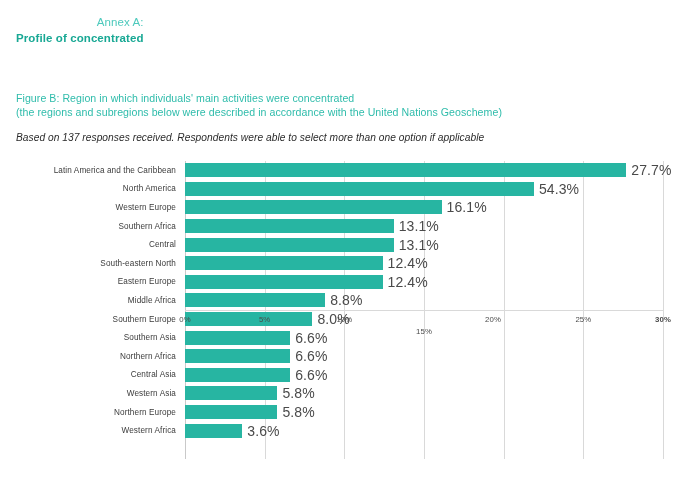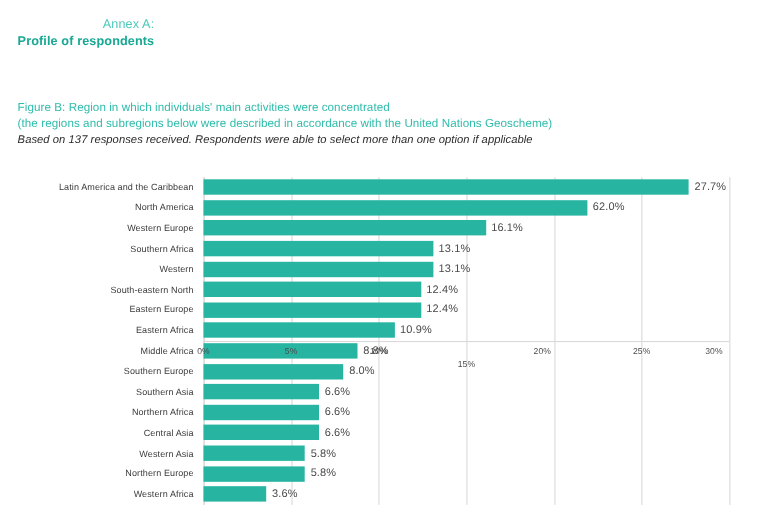--- a/index.html
+++ b/index.html
@@ -50,21 +50,21 @@
     color: #2FBCAB;
     line-height: 13.5px;
     letter-spacing: .05px;
     white-space: nowrap;
   }
   #caption-note {
     font-size: 10.2px;
     font-style: italic;
     color: #2b2b2b;
     line-height: 13.5px;
-    margin-top: 2px;
+    margin-top: 12px;
     letter-spacing: .05px;
     white-space: nowrap;
   }
 
   
   #chart {
     position: absolute;
     left: 0;
     top: 156px;
     width: 700px;
@@ -107,21 +107,21 @@
     color: #3b3b3b;
     white-space: nowrap;
     letter-spacing: .1px;
   }
   .bar {
     height: 14px;
     background: #27B5A2;
     flex: 0 0 auto;
   }
   .bar-value {
-    font-size: 10px;
+    font-size: 14px;
     color: #4a4a4a;
     margin-left: 5px;
     white-space: nowrap;
     letter-spacing: .1px;
   }
 
   
   #xaxis {
     position: absolute;
     left: 185px;
@@ -153,21 +153,21 @@
     font-size: 8px;
     color: #eaf8f6;
     white-space: nowrap;
   }
 </style>
 </head>
 <body>
 
 <div id="annex-block">
   <div id="annex-label">Annex A:</div>
-  <div id="annex-title">Profile of respondents</div>
+  <div id="annex-title">Profile of concentrated</div>
 </div>
 
 <div id="figure-caption">
   <div class="cap-line">Figure B: Region in which individuals' main activities were concentrated</div>
   <div class="cap-line">(the regions and subregions below were described in accordance with the United Nations Geoscheme)</div>
   <div id="caption-note">Based on 137 responses received. Respondents were able to select more than one option if applicable</div>
 </div>
 
 <div id="chart">
   <div id="plot-wrap">
@@ -182,51 +182,46 @@
       </div>
     <div id="rows">
         <div class="row">
           <div class="row-label">Latin America and the Caribbean</div>
           <div class="bar" style="width: 441.353px; background: rgb(39, 181, 162);"></div>
           <div class="bar-value">27.7%</div>
         </div>
         <div class="row">
           <div class="row-label">North America</div>
           <div class="bar" style="width: 348.94px; background: rgb(39, 181, 162);"></div>
-          <div class="bar-value">62.0%</div>
+          <div class="bar-value">54.3%</div>
         </div>
         <div class="row">
           <div class="row-label">Western Europe</div>
           <div class="bar" style="width: 256.527px; background: rgb(39, 181, 162);"></div>
           <div class="bar-value">16.1%</div>
         </div>
         <div class="row">
           <div class="row-label">Southern Africa</div>
           <div class="bar" style="width: 208.727px; background: rgb(39, 181, 162);"></div>
           <div class="bar-value">13.1%</div>
         </div>
         <div class="row">
-          <div class="row-label">Western</div>
+          <div class="row-label">Central</div>
           <div class="bar" style="width: 208.727px; background: rgb(39, 181, 162);"></div>
           <div class="bar-value">13.1%</div>
         </div>
         <div class="row">
           <div class="row-label">South-eastern North</div>
           <div class="bar" style="width: 197.573px; background: rgb(39, 181, 162);"></div>
           <div class="bar-value">12.4%</div>
         </div>
         <div class="row">
           <div class="row-label">Eastern Europe</div>
           <div class="bar" style="width: 197.573px; background: rgb(39, 181, 162);"></div>
           <div class="bar-value">12.4%</div>
-        </div>
-        <div class="row">
-          <div class="row-label">Eastern Africa</div>
-          <div class="bar" style="width: 173.673px; background: rgb(39, 181, 162);"></div>
-          <div class="bar-value">10.9%</div>
         </div>
         <div class="row">
           <div class="row-label">Middle Africa</div>
           <div class="bar" style="width: 140.213px; background: rgb(39, 181, 162);"></div>
           <div class="bar-value">8.8%</div>
         </div>
         <div class="row">
           <div class="row-label">Southern Europe</div>
           <div class="bar" style="width: 127.467px; background: rgb(39, 181, 162);"></div>
           <div class="bar-value">8.0%</div>
@@ -266,16 +261,16 @@
 </div>
 
 <div id="xaxis">
   <div id="xaxis-rule"></div>
 <div class="xtick" style="left: 0px;">0%</div>
     <div class="xtick" style="left: 79.6667px;">5%</div>
     <div class="xtick" style="left: 159.333px;">10%</div>
     <div class="xtick" style="left: 239px; margin-top: 12px;">15%</div>
     <div class="xtick" style="left: 308px;">20%</div>
     <div class="xtick" style="left: 398.333px;">25%</div>
-    <div class="xtick" style="left: 464px;">30%</div>
+    <div class="xtick" style="left: 478px; font-weight: bold;">30%</div>
   </div>
 
 <div id="footer-ghost"></div>
 
 </body></html>

